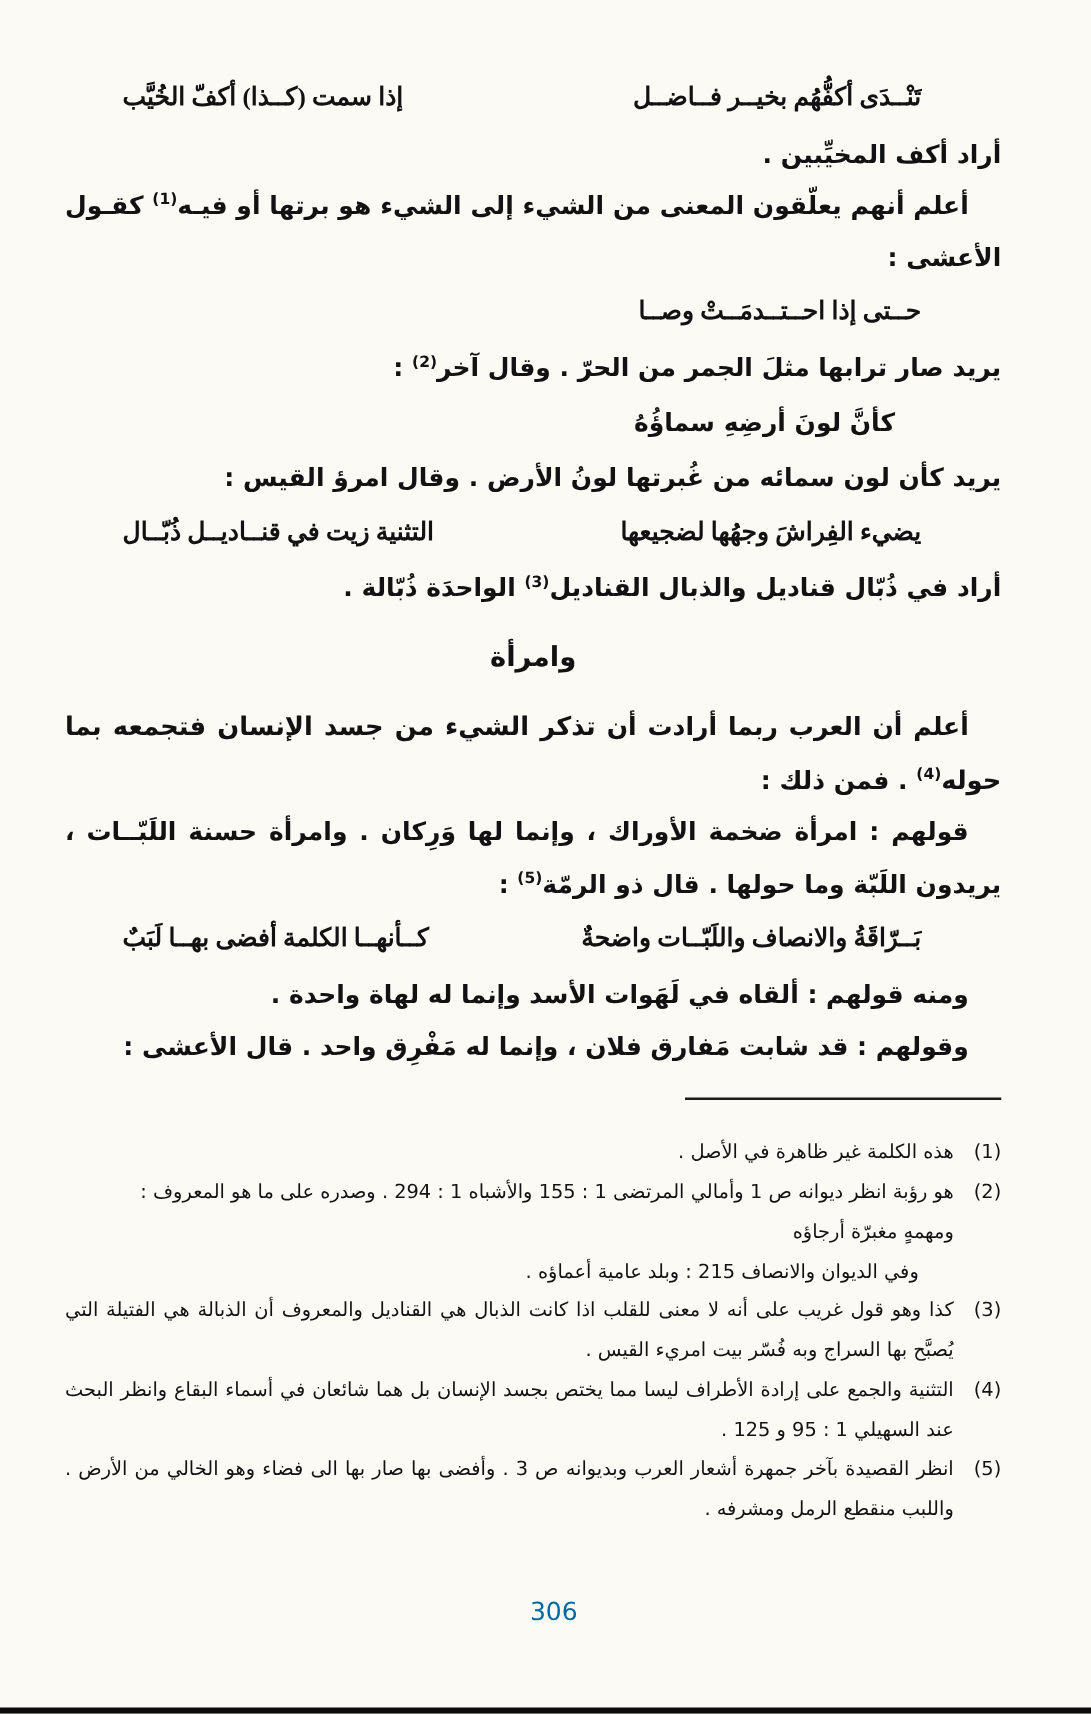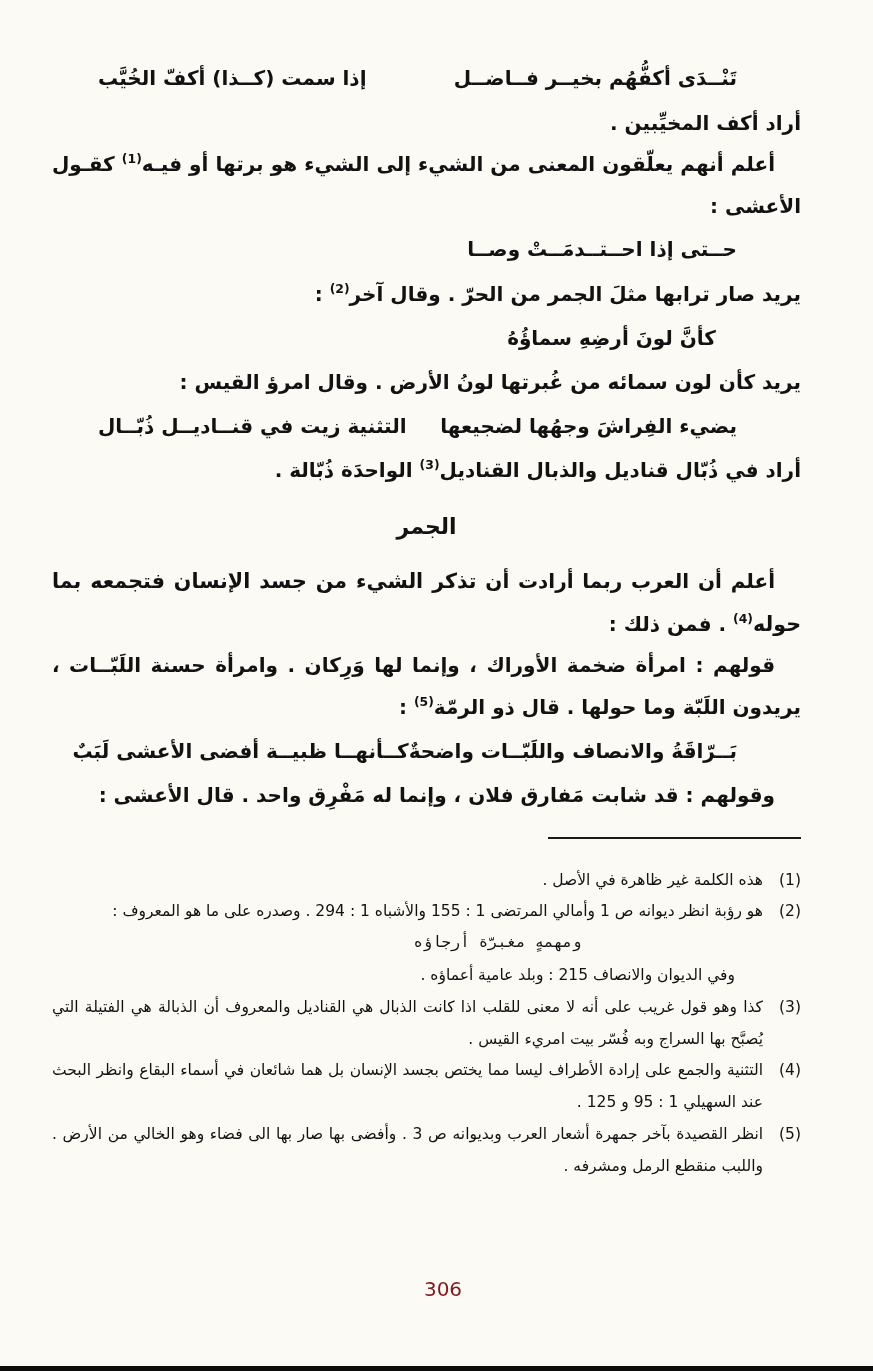--- a/index.html
+++ b/index.html
@@ -46,21 +46,21 @@
     font-weight: 700;
   }
 
   .verse {
     display: flex;
     justify-content: space-between;
     padding: 0 64px 0 46px;
     margin: 2px 0 3px;
   }
 
-  .hem { white-space: nowrap; }
+  .hem { white-space: nowrap; font-family: Liberation Serif, serif; }
 
   .verse-single {
     padding-right: 85px;
     margin: 2px 0 3px;
     text-align: right;
   }
 
   .emph { font-weight: 700; font-size: 1.03em; }
 
   .chapter-heading {
@@ -93,39 +93,38 @@
     flex: 0 0 38px;
     white-space: nowrap;
   }
 
   .fn-body {
     flex: 1;
     text-align: justify;
   }
 
   .fn-center {
-    text-align: center;
+    text-align: right;
     padding-left: 180px;
-    font-family: Liberation Mono, monospace;
   }
 
   .fn-indent {
     padding-right: 28px;
   }
 
   
   .page-number {
     position: absolute;
     left: 0;
     right: 0;
     bottom: 70px;
     text-align: center;
     font-size: 20px;
     font-weight: 400;
-    color: #7f1d1d;
+    color: #0369a1;
     margin-left: 13px;
   }
 
   .scan-edge {
     position: absolute;
     left: 0;
     bottom: 0;
     width: 100%;
     height: 5px;
     background: #0c0c0c;
@@ -157,31 +156,32 @@
 
     <p class="prose">يريد كأن لون سمائه من غُبرتها لونُ الأرض . وقال امرؤ القيس :</p>
 
     <div class="verse">
       <span class="hem">يضيء الفِراشَ وجهُها لضجيعها</span>
       <span class="hem">التثنية زيت في قنــاديــل ذُبّــال</span>
     </div>
 
     <p class="prose"><span>أراد في ذُبّال قناديل والذبال القناديل</span><sup class="ref">(3)</sup><span> الواحدَة ذُبّالة .</span></p>
 
-    <h2 class="chapter-heading">الجمر</h2>
+    <h2 class="chapter-heading">وامرأة</h2>
 
     <p class="prose indent"><span>أعلم أن العرب ربما أرادت أن </span><strong class="emph">تذكر الشيء من جسد الإنسان فتجمعه بما حوله</strong><sup class="ref">(4)</sup><span> . فمن ذلك :</span></p>
 
     <p class="prose indent"><span>قولهم : امرأة ضخمة الأوراك ، وإنما لها وَرِكان . وامرأة حسنة اللَبّــات ، يريدون اللَبّة وما حولها . قال ذو الرمّة</span><sup class="ref">(5)</sup><span> :</span></p>
 
     <div class="verse">
       <span class="hem">بَــرّاقَةُ والانصاف واللَبّــات واضحةٌ</span>
-      <span class="hem">كــأنهــا ظبيــة أفضى الأعشى لَبَبٌ</span>
-    </div>
-
+      <span class="hem">كــأنهــا الكلمة أفضى بهــا لَبَبٌ</span>
+    </div>
+
+    <p class="prose indent">ومنه قولهم : ألقاه في لَهَوات الأسد وإنما له لهاة واحدة .</p>
 
     <p class="prose indent">وقولهم : قد شابت مَفارق فلان ، وإنما له مَفْرِق واحد . قال الأعشى :</p>
 
   </main>
 
   <div class="fn-rule"></div>
 
   <section class="footnotes">
 
     <div class="fn">

